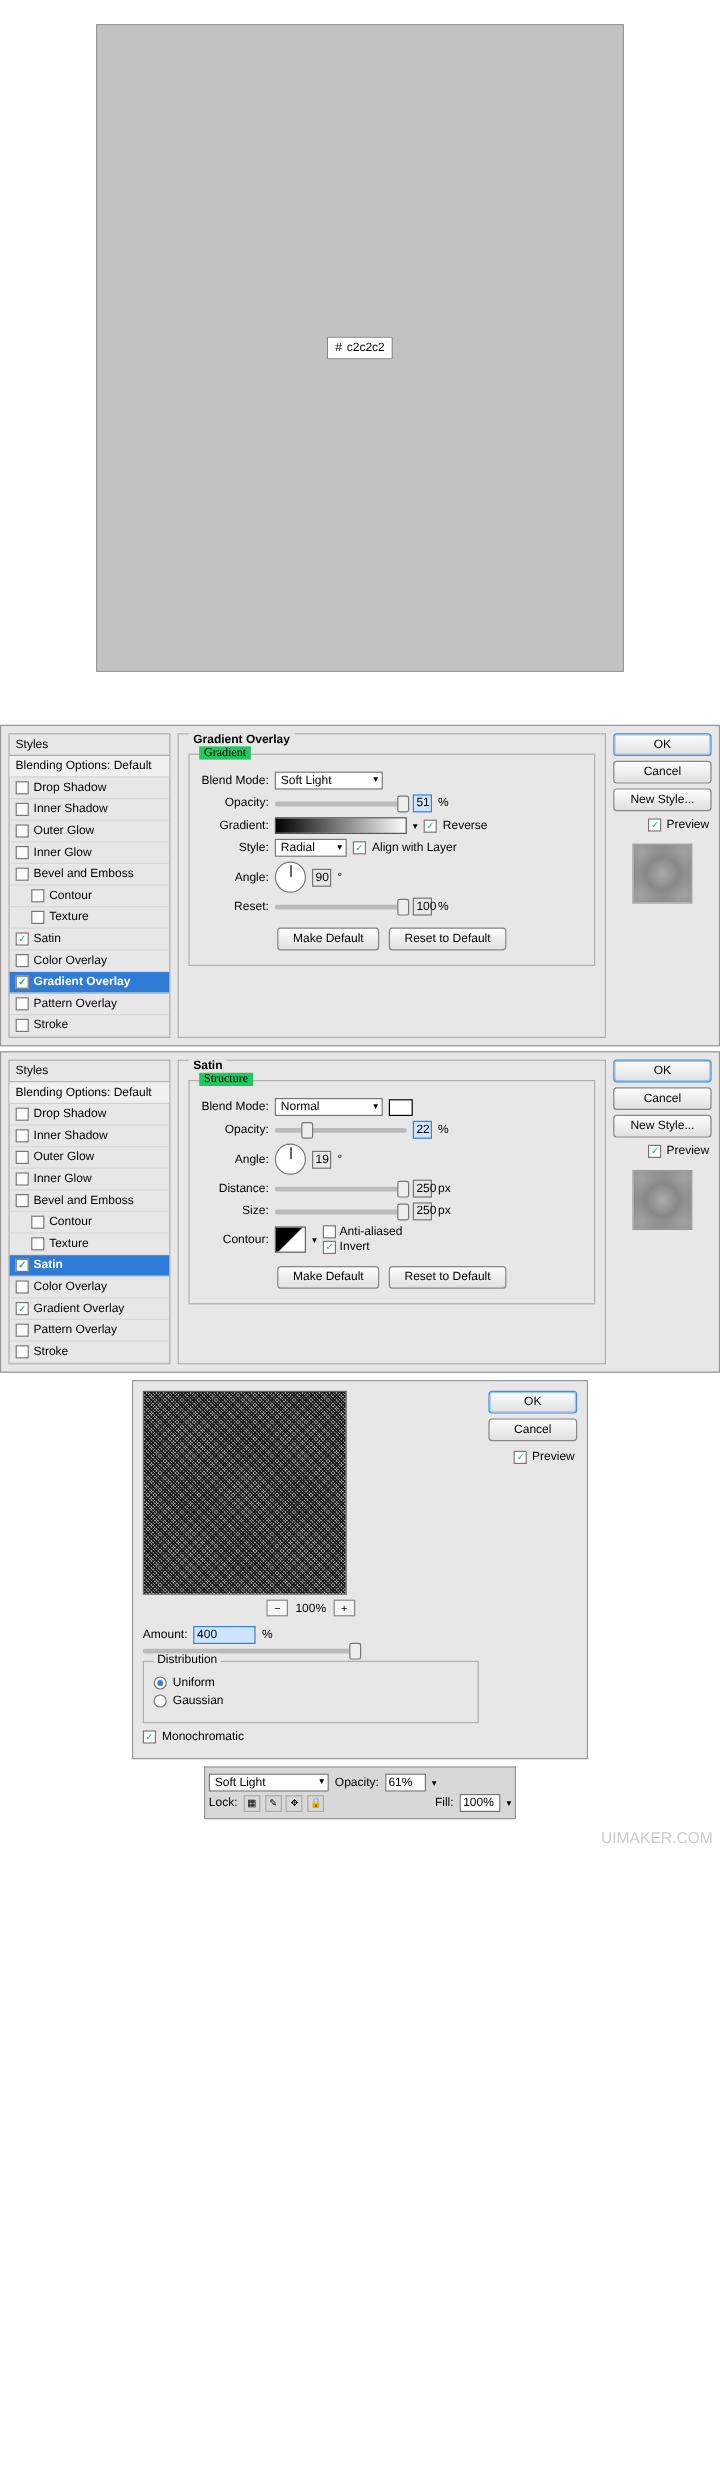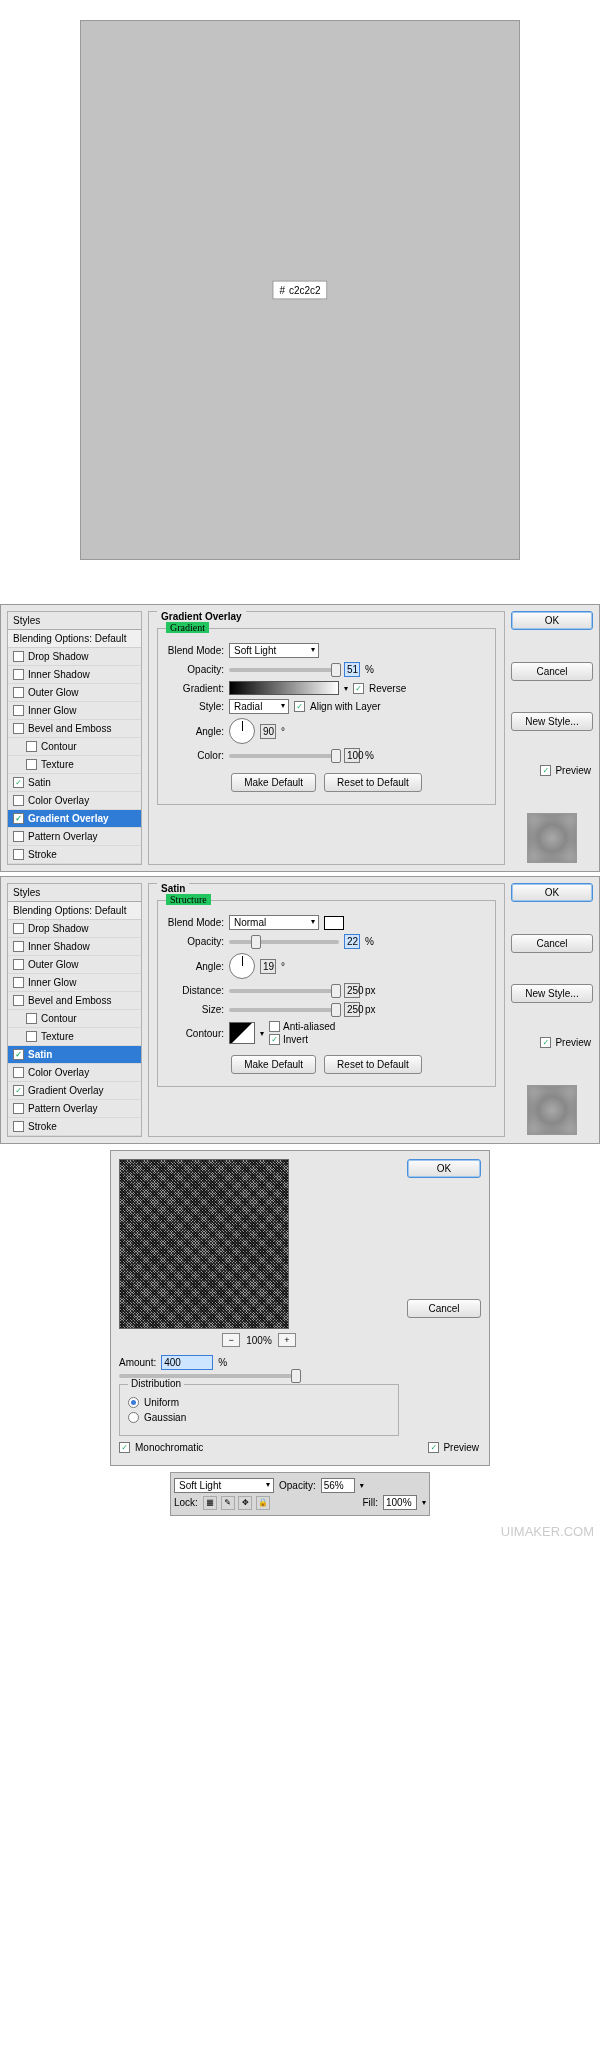--- a/index.html
+++ b/index.html
@@ -28,21 +28,21 @@
 .slider::before { content: ""; position: absolute; width: 8px; height: 12px; background: #eee; border: 1px solid #777; top: -5px; border-radius: 2px; }
 .slider.s100::before { left: calc(100% - 8px); }
 .slider.s22::before { left: 20%; }
 .slider.s250::before { left: calc(100% - 8px); }
 .num-input { width: 16px; border: 1px solid #777; padding: 1px 2px; }
 .num-input.hl { background: #cde5ff; border-color: #3b7dd8; }
 .unit { width: 14px; }
 .grad-bar { width: 110px; height: 14px; border: 1px solid #555; background: linear-gradient(90deg,#000,#fff); }
 .btn-row { display: flex; gap: 8px; justify-content: center; margin-top: 10px; }
 .btn { border: 1px solid #888; background: linear-gradient(#fdfdfd,#e0e0e0); padding: 3px 12px; border-radius: 3px; cursor: pointer; }
-.right-panel { width: 82px; display: flex; flex-direction: column; gap: 4px; align-items: stretch; justify-content: space-between; }
+.right-panel { width: 82px; display: flex; flex-direction: column; gap: 4px; align-items: stretch; }
 .rbtn { border: 1px solid #888; background: linear-gradient(#fdfdfd,#e0e0e0); padding: 3px 4px; border-radius: 3px; text-align: center; cursor: pointer; }
 .rbtn.primary { border-color: #4a90d9; box-shadow: 0 0 0 1px #9cc6ee inset; }
 .preview-check { display: flex; gap: 4px; align-items: center; justify-content: flex-end; margin: 2px 2px 4px; }
 .preview-swatch { width: 50px; height: 50px; border: 1px solid #999; margin: 2px auto; background: radial-gradient(circle,#aaa 0%,#888 40%,#c2c2c2 100%); box-shadow: inset 0 0 10px rgba(0,0,0,.3); }
 .angle-wheel { width: 26px; height: 26px; border: 1px solid #777; border-radius: 50%; position: relative; background: #fff; }
 .angle-wheel::after { content: ""; position: absolute; width: 1px; height: 10px; background: #000; left: 50%; top: 2px; transform-origin: bottom; }
 .contour-thumb { width: 26px; height: 22px; border: 1px solid #666; background: linear-gradient(135deg,#000 0%,#000 48%,#fff 52%,#fff 100%); }
 .noise-dlg { width: 380px; margin: 6px 0 0 110px; border: 1px solid #999; background: #e7e7e7; padding: 8px; display: flex; gap: 8px; }
 .noise-left { flex: 1; }
 .noise-preview { width: 170px; height: 170px; border: 1px solid #666; background-image: 
@@ -155,21 +155,21 @@
           <span class="checkbox">✓</span>
           <span>Align with Layer</span>
         </div>
       <div class="fr">
           <span class="fr-lbl">Angle:</span>
           <div class="angle-wheel"></div>
           <span class="num-input">90</span>
           <span class="unit">°</span>
         </div>
       <div class="fr">
-          <span class="fr-lbl">Color:</span>
+          <span class="fr-lbl">Reset:</span>
           <div class="slider s100"></div>
           <span class="num-input">100</span>
           <span class="unit">%</span>
         </div>
       <div class="btn-row">
         <div class="btn">Make Default</div>
         <div class="btn">Reset to Default</div>
       </div>
     </div>
   </div>
@@ -343,21 +343,21 @@
         <span class="checkbox">✓</span>
         <span>Preview</span>
       </div>
   </div>
 </div>
 
 <div class="layers-bar">
   <div class="lb-row">
     <div class="select" style="min-width:100px">Soft Light</div>
     <span>Opacity:</span>
-    <span class="pct-input">56%</span>
+    <span class="pct-input">61%</span>
       <span style="font-size:8px">▾</span>
   </div>
   <div class="lb-row">
     <span>Lock:</span>
     <span class="lock-icons">
       <span>▦</span>
       <span>✎</span>
       <span>✥</span>
       <span>🔒</span>
     </span>

